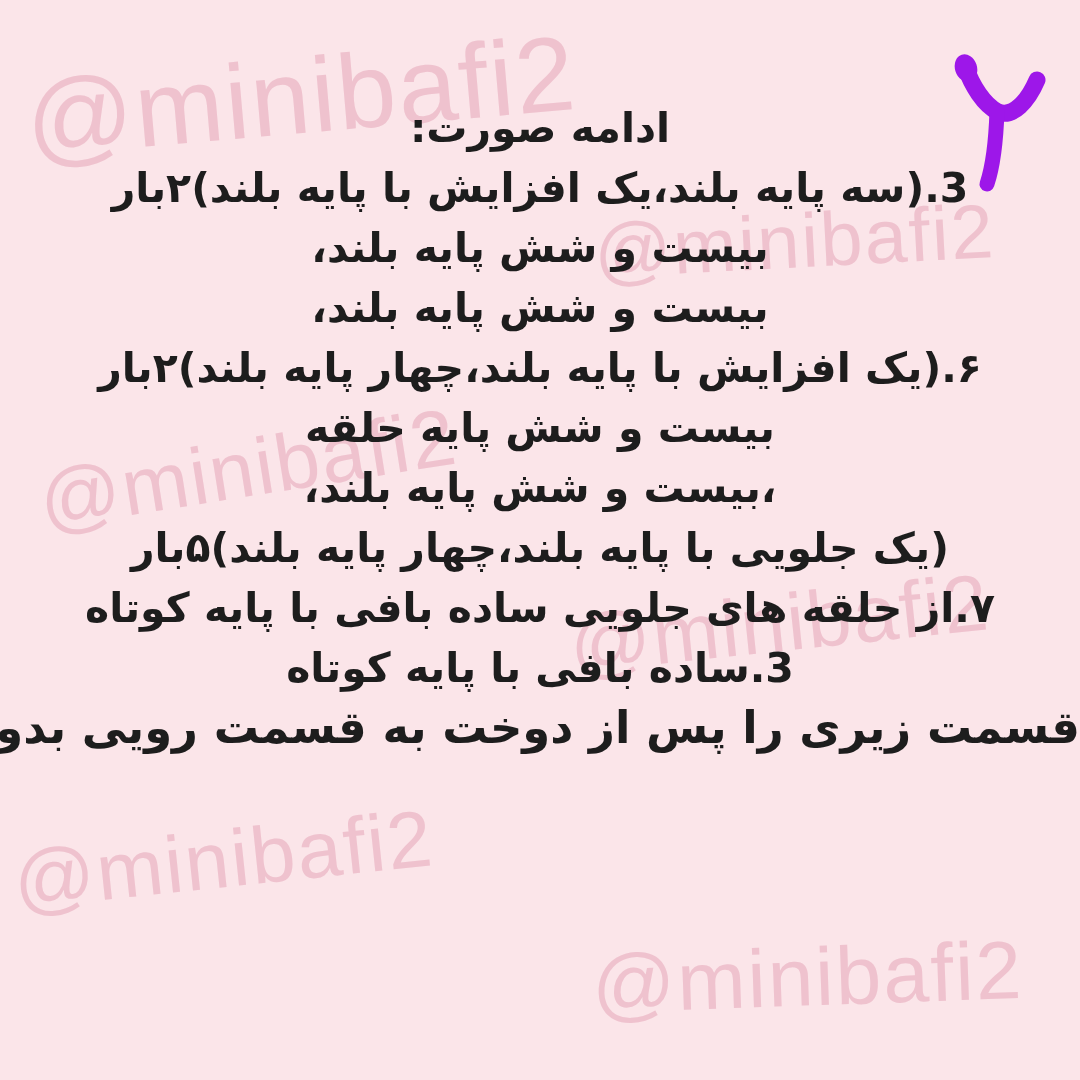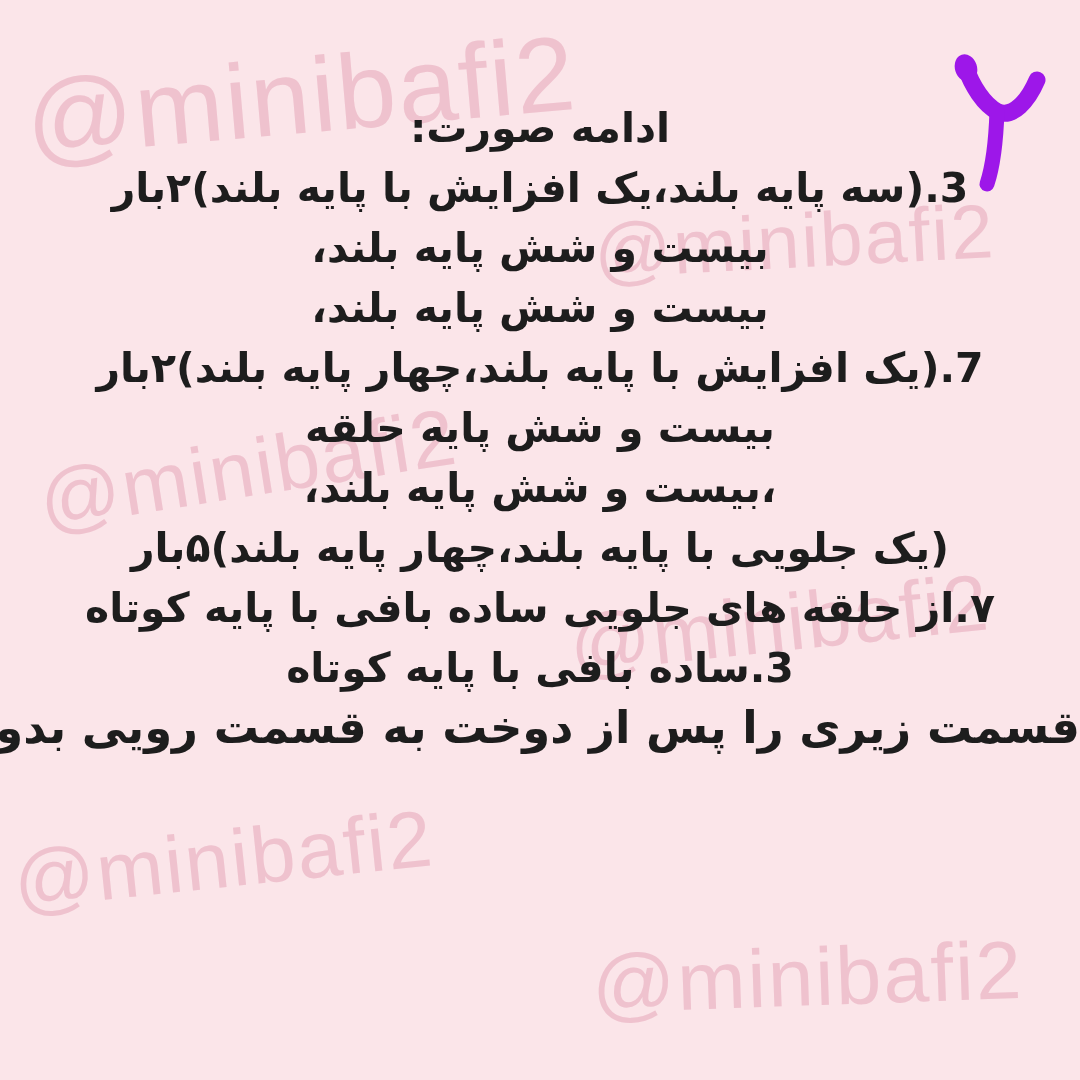--- a/index.html
+++ b/index.html
@@ -75,21 +75,21 @@
       <path d="M47,60 C46,90 42,118 37,133" fill="none" stroke="#9d17e9" stroke-width="15" stroke-linecap="round"></path>
     </svg>
     <span class="visually-hidden">۲</span>
   </div>
 
   <div class="text-block" dir="rtl">
     <div class="line title">ادامه صورت:</div>
     <div class="line">3.(سه پایه بلند،یک افزایش با پایه بلند)۲بار</div>
     <div class="line">بیست و شش پایه بلند،</div>
     <div class="line">بیست و شش پایه بلند،</div>
-    <div class="line">7.(یک افزایش با پایه بلند،چهار پایه بلند)۲بار</div>
+    <div class="line">۶.(یک افزایش با پایه بلند،چهار پایه بلند)۲بار</div>
     <div class="line">بیست و شش پایه حلقه</div>
     <div class="line">،بیست و شش پایه بلند،</div>
     <div class="line">(یک جلویی با پایه بلند،چهار پایه بلند)۵بار</div>
     <div class="line">۷.از حلقه های جلویی ساده بافی با پایه کوتاه</div>
     <div class="line">3.ساده بافی با پایه کوتاه</div>
     <div class="line final">قسمت زیری را پس از دوخت به قسمت رویی بدوزید</div>
   </div>
 
 </div>
 

